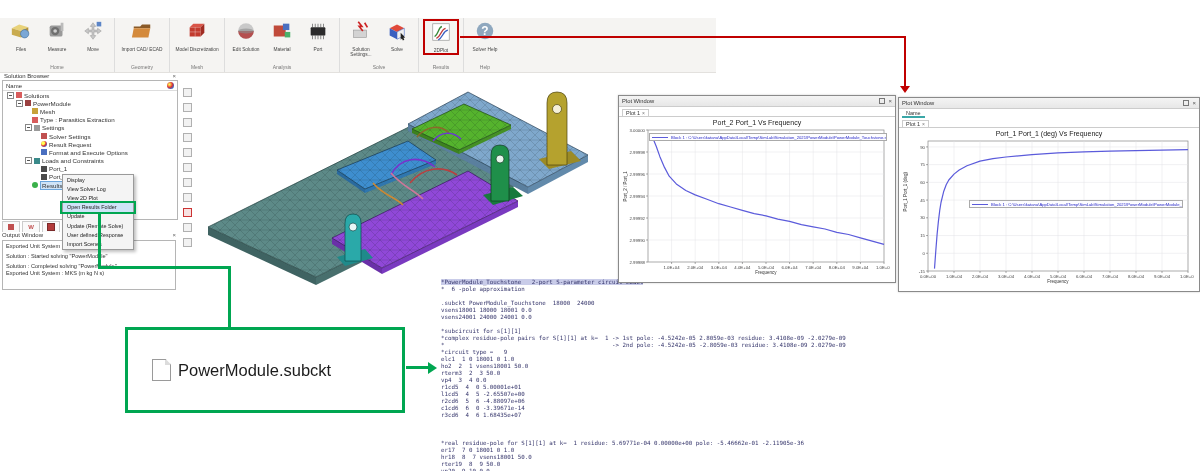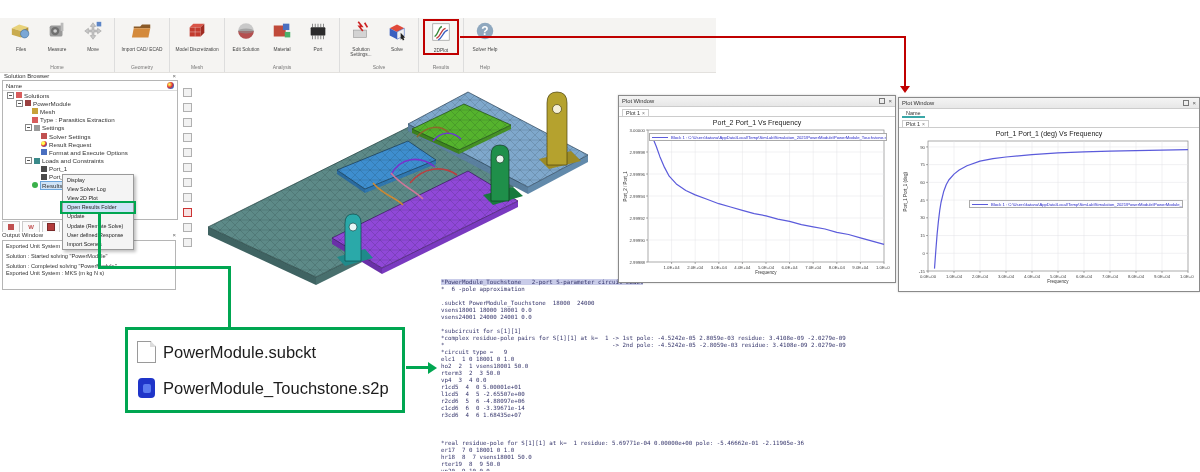--- a/index.html
+++ b/index.html
@@ -71,21 +71,21 @@
   .pw-body svg{position:absolute;left:3px;top:0;}
   .ylab{position:absolute;left:-4px;top:40%;font-size:4.5px;color:#333;transform:rotate(-90deg);
     transform-origin:center;white-space:nowrap;width:20px;text-align:center;}
   .legend{position:absolute;display:flex;align-items:center;border:1px solid #aaa;background:#fdfdff;
     font-size:4.2px;color:#2727c8;white-space:nowrap;overflow:hidden;padding:0.5px 2px;}
   .lg1{left:30px;top:6px;right:8px;}
   .lg2{left:70px;top:62px;right:16px;}
   .lgline{width:16px;border-top:1.4px solid #5b5bdb;margin-right:3px;flex:none;}
   
   .filebox{left:125px;top:327px;width:280px;height:86px;border:3px solid #00a651;background:#fff;
-    display:flex;flex-direction:column;justify-content:space-around;padding:4px 9px;box-sizing:border-box;z-index:20;}
+    display:flex;flex-direction:column;justify-content:space-around;padding:4px 24px;box-sizing:border-box;z-index:20;}
   .frow{display:flex;align-items:center;gap:7px;font-size:16.5px;color:#1c1c1c;}
   .ficon{width:19px;height:22px;position:relative;flex:none;}
   .page{position:absolute;inset:0;background:#fff;border:1.5px solid #9a9a9a;
     clip-path:polygon(0 0,72% 0,100% 25%,100% 100%,0 100%);}
   .page::after{content:"";position:absolute;right:0;top:0;width:28%;height:25%;background:#dcdcdc;}
   .s2p{position:absolute;inset:1px;background:#1f35c9;border-radius:4px;}
   .s2p::after{content:"";position:absolute;left:5px;top:6px;width:8px;height:9px;background:#5b7bf0;border-radius:2px;}
   .loggreen{position:absolute;left:2px;bottom:1px;width:9px;height:8px;background:#57c14d;}
   .pencil{position:absolute;right:-3px;top:2px;width:3px;height:15px;background:#d4722a;
     transform:rotate(38deg);border-radius:1px;}
@@ -581,26 +581,20 @@
   </div>
 </div>
 
 <div class="abs filebox">
   <div class="frow">
     <span class="ficon">
         <span class="page"></span>
       </span>
     <span>PowerModule.subckt</span>
   </div>
-  <div class="frow">
-    <span class="ficon">
-        <span class="s2p"></span>
-      </span>
-    <span>PowerModule_Touchstone.s2p</span>
-  </div>
 </div>
 
 <div class="abs greenline" style="left:406px;top:366px;width:22px;height:3px;"></div>
 <div class="abs arrow-right" style="left:428px;top:361.5px;"></div>
 
 <div class="abs netlist" id="netlist">
     <div class="nline"><span class="hl">*PowerModule_Touchstone   2-port S-parameter circuit model</span></div>
     <div class="nline">*  6 -pole approximation</div>
     <div class="nline">&nbsp;</div>
     <div class="nline">.subckt PowerModule_Touchstone  18000  24000</div>

